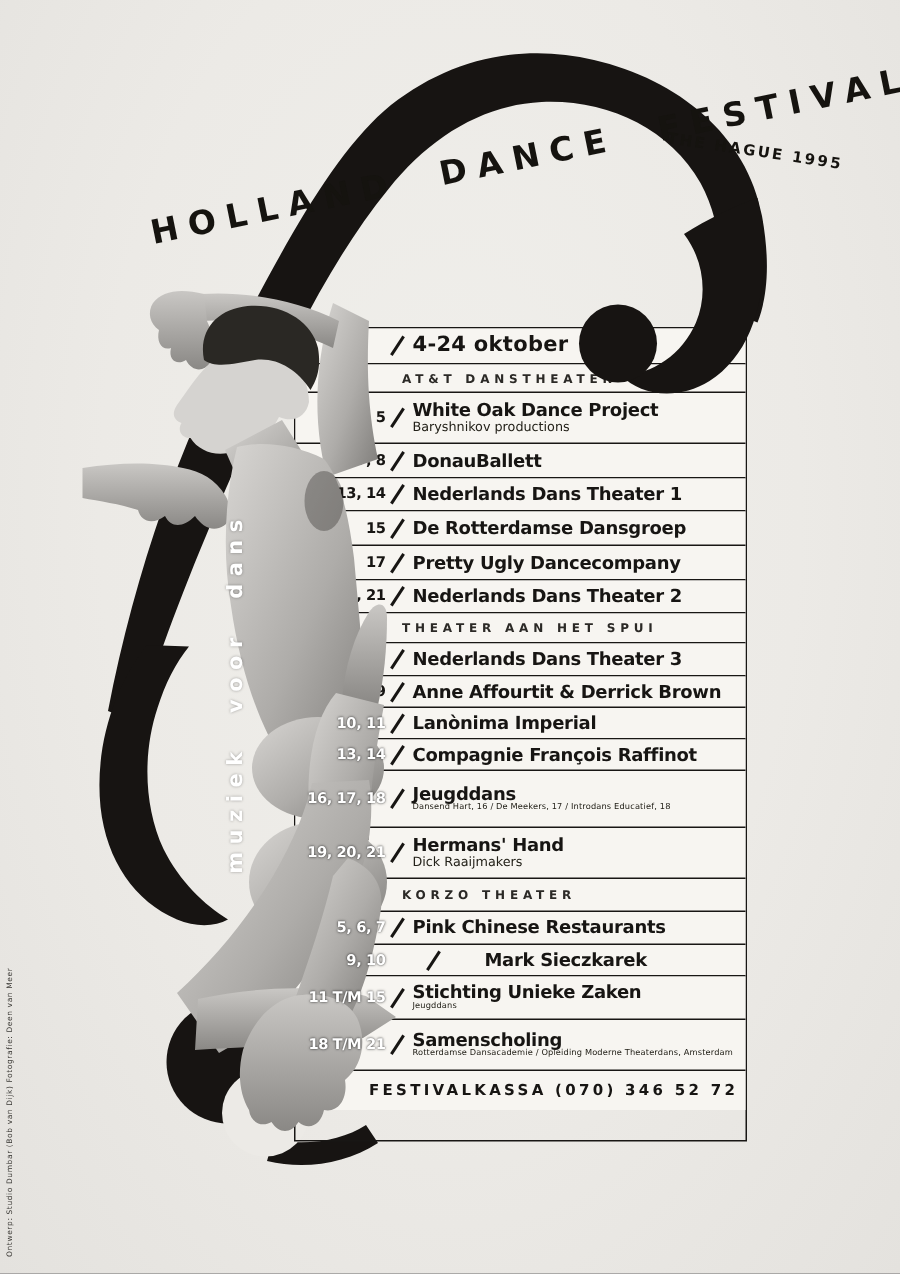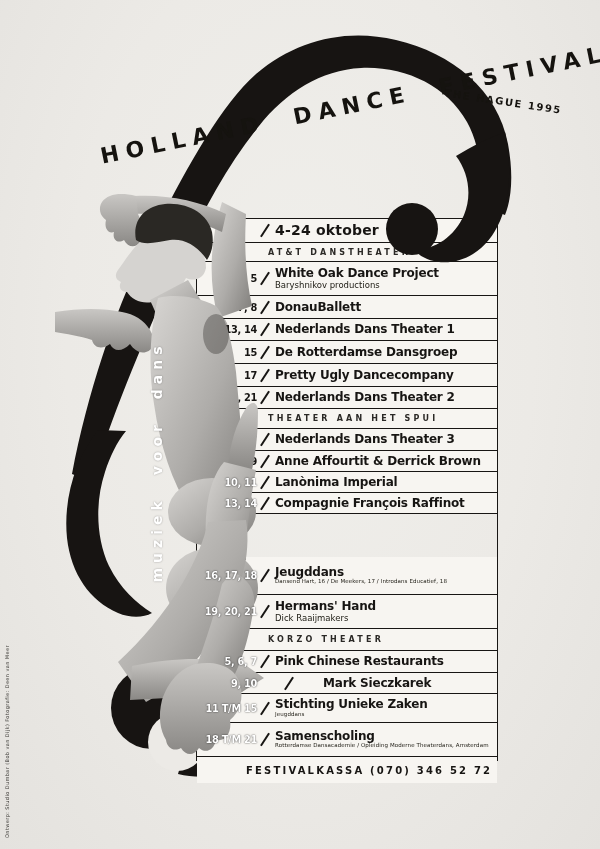--- a/index.html
+++ b/index.html
@@ -168,21 +168,21 @@
           <div class="etitle">Lanònima Imperial</div>
         </div>
       </div>
       <div class="row event" style="height: 21px;">
         <span class="nums white">13, 14</span>
         <span class="slash"></span>
         <div class="tblock">
           <div class="etitle">Compagnie François Raffinot</div>
         </div>
       </div>
-      <div class="row event" style="height: 38px; margin-top: 43px;">
+      <div class="row event" style="height: 38px;">
         <span class="nums white">16, 17, 18</span>
         <span class="slash"></span>
         <div class="tblock">
           <div class="etitle">Jeugddans</div>
           <div class="esub small">Dansend Hart, 16 / De Meekers, 17 / Introdans Educatief, 18</div>
         </div>
       </div>
       <div class="row event" style="height: 34px;">
         <span class="nums white">19, 20, 21</span>
         <span class="slash"></span>

